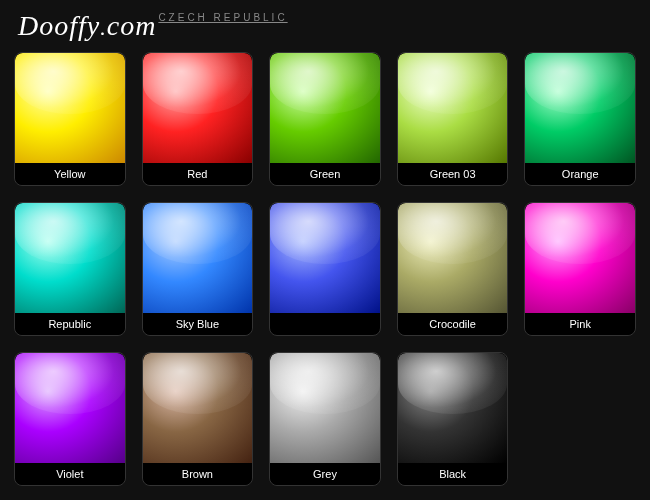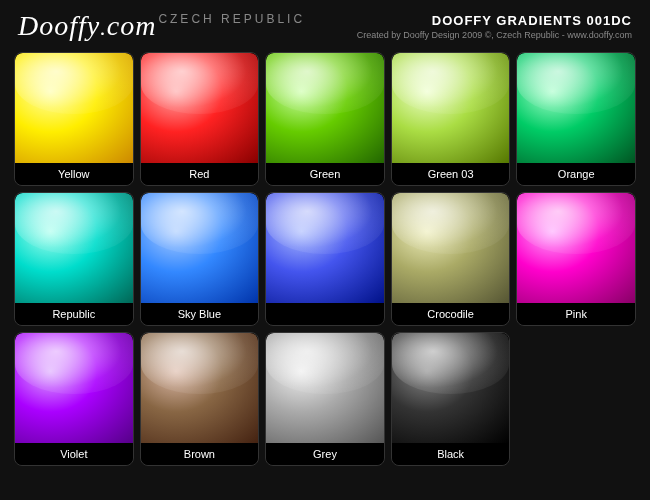--- a/index.html
+++ b/index.html
@@ -35,26 +35,27 @@
     .logo-text span {
       color: #fff;
     }
 
     .logo-dot {
       color: #aaa;
       font-size: 22px;
     }
 
     .logo-sub {
-      font-size: 12px;
+      font-size: 10px;
       color: #888;
       letter-spacing: 3px;
       text-transform: uppercase;
       margin-top: 2px;
       padding-left: 2px;
+      text-decoration: underline;
     }
 
     .title-area {
       text-align: right;
     }
 
     .title-main {
       font-size: 13px;
       font-weight: bold;
       color: #fff;
@@ -65,21 +66,21 @@
       font-size: 9px;
       color: #888;
       margin-top: 2px;
     }
 
     .grid-container {
       padding: 4px 14px 6px 14px;
       display: grid;
       grid-template-columns: repeat(5, 1fr);
       grid-template-rows: repeat(3, 1fr);
-      gap: 6px;
+      gap: 16px;
     }
 
     .swatch {
       display: flex;
       flex-direction: column;
       align-items: center;
       border-radius: 8px;
       overflow: hidden;
       background: #000;
       border: 1px solid #333;
@@ -195,24 +196,20 @@
 </head>
 <body>
 
 <div class="header">
   <div class="logo-area">
     <div class="logo-text">
       <span>Dooffy</span><span class="logo-dot">.</span><span>com</span>
     </div>
     <div class="logo-sub">czech republic</div>
   </div>
-  <div class="title-area">
-    <div class="title-main">DOOFFY GRADIENTS 001DC</div>
-    <div class="title-sub">Created by Dooffy Design 2009 ©, Czech Republic - www.dooffy.com</div>
-  </div>
 </div>
 
 <div class="grid-container" id="swatches-grid">
 <div class="swatch swatch-yellow">
       <div class="swatch-box"></div>
       <div class="swatch-label">Yellow</div>
     </div>
     <div class="swatch swatch-red">
       <div class="swatch-box"></div>
       <div class="swatch-label">Red</div>

